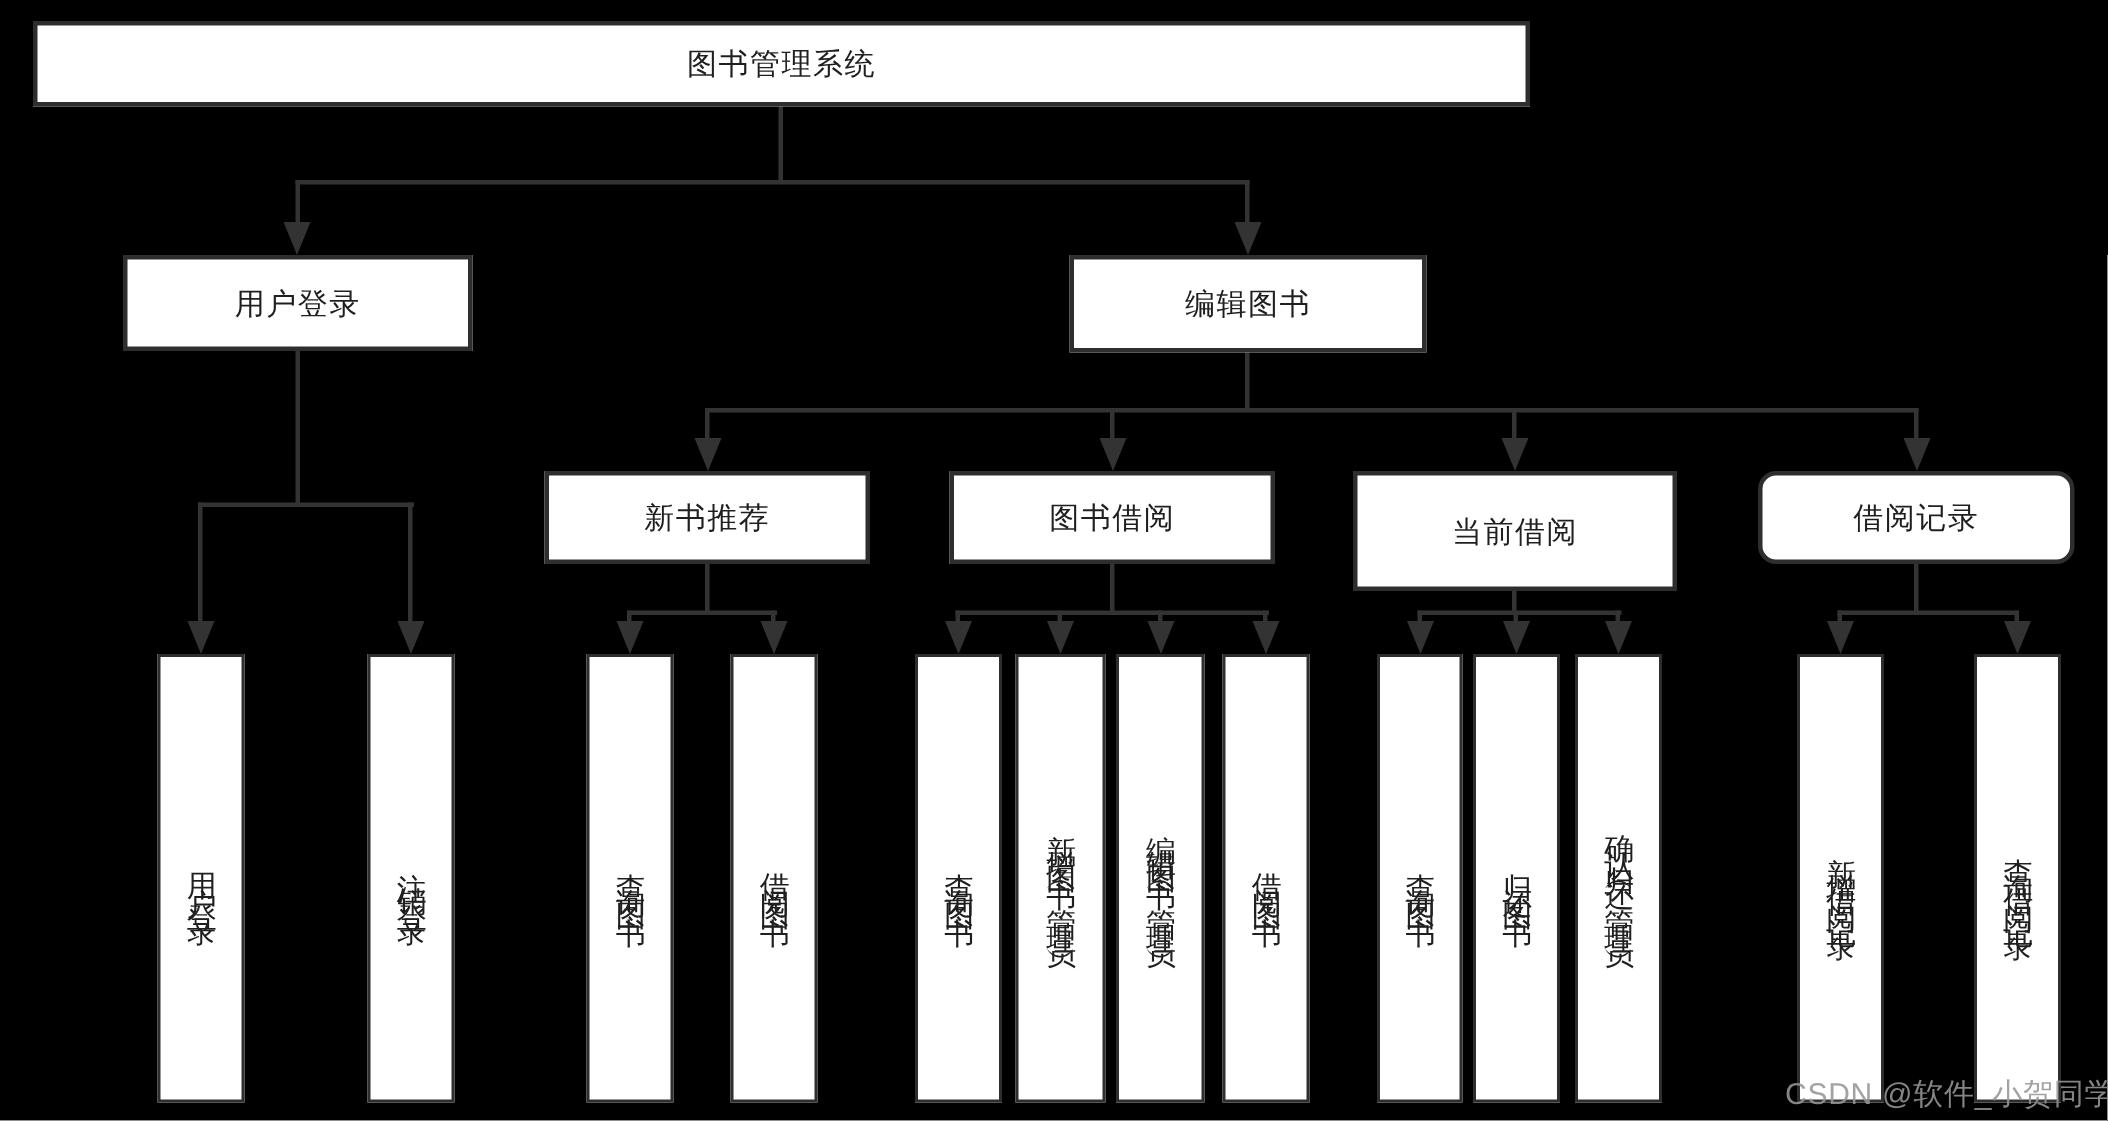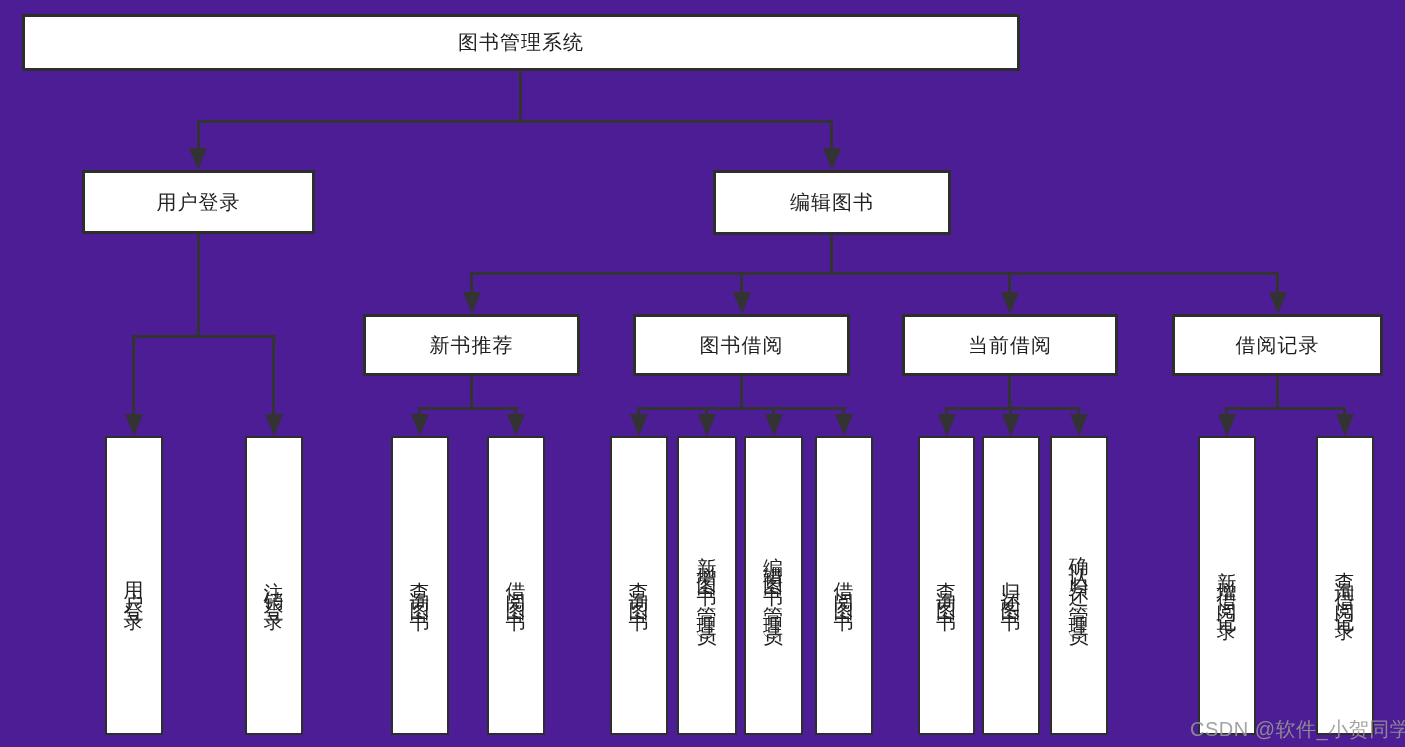--- a/index.html
+++ b/index.html
@@ -1,17 +1,17 @@
 <!DOCTYPE html>
 <html><head>
 <meta charset="utf-8">
 <style>
   html,body{margin:0;padding:0;background:#ffffff;}
   .canvas{
-    position:relative;width:1405px;height:747px;background:#4c1d95;
+    position:relative;width:1405px;height:747px;background:#000000;
     font-family:"Liberation Sans", sans-serif;color:#1f1f1f;overflow:hidden;
   }
   
   .box{
     position:absolute;box-sizing:border-box;background:#ffffff;
     border:3px solid #2e2e2e;display:flex;align-items:center;justify-content:center;
     color:#1f1f1f;z-index:2;
   }
   .box.h{font-size:20px;letter-spacing:1px;}
   .box.v{
@@ -24,22 +24,22 @@
   .hl{position:absolute;height:3px;background:#333333;z-index:1;}
   .ah{position:absolute;width:0;height:0;z-index:1;
       border-left:9px solid transparent;border-right:9px solid transparent;
       border-top:22px solid #333333;}
   
   .n-root{left:22px;top:14px;width:998px;height:57px;}
   .n-user-login{left:82px;top:170px;width:233px;height:64px;}
   .n-book-mgmt{left:713px;top:170px;width:238px;height:65px;}
   .n-new-book{left:363px;top:314px;width:217px;height:62px;}
   .n-book-borrow{left:633px;top:314px;width:217px;height:62px;}
-  .n-current-borrow{left:902px;top:314px;width:216px;height:62px;}
-  .n-borrow-record{left:1172px;top:314px;width:211px;height:62px;}
+  .n-current-borrow{left:902px;top:314px;width:216px;height:80px;}
+  .n-borrow-record{left:1172px;top:314px;width:211px;height:62px;border-radius:12px;}
   .n-l-user-login{left:105px;top:436px;width:58px;height:299px;}
   .n-l-logout{left:245px;top:436px;width:58px;height:299px;}
   .n-l-nb-query{left:391px;top:436px;width:58px;height:299px;}
   .n-l-nb-borrow{left:487px;top:436px;width:58px;height:299px;}
   .n-l-bb-query{left:610px;top:436px;width:58px;height:299px;}
   .n-l-bb-add{left:677px;top:436px;width:60px;height:299px;}
   .n-l-bb-edit{left:744px;top:436px;width:59px;height:299px;}
   .n-l-bb-borrow{left:815px;top:436px;width:58px;height:299px;}
   .n-l-cb-query{left:918px;top:436px;width:57px;height:299px;}
   .n-l-cb-return{left:982px;top:436px;width:58px;height:299px;}

